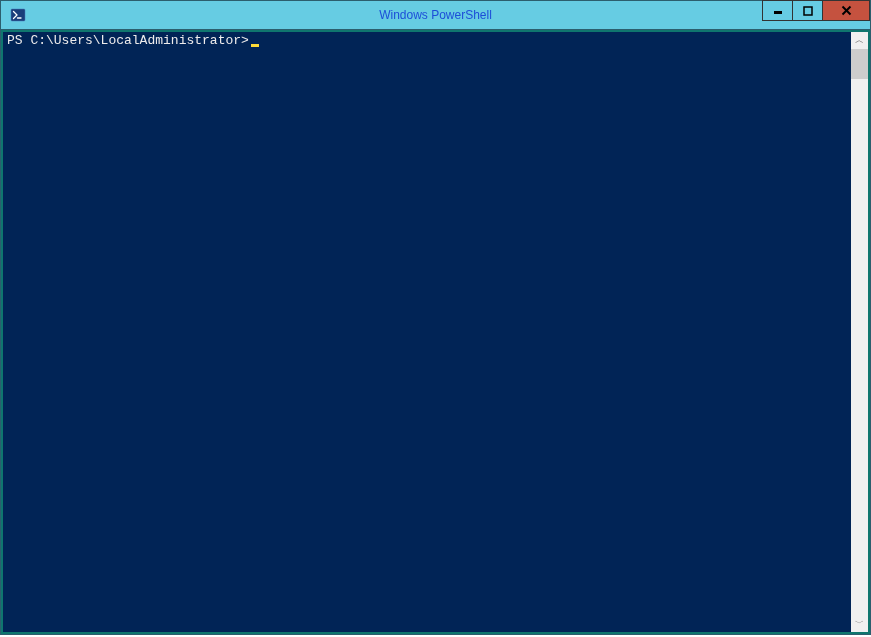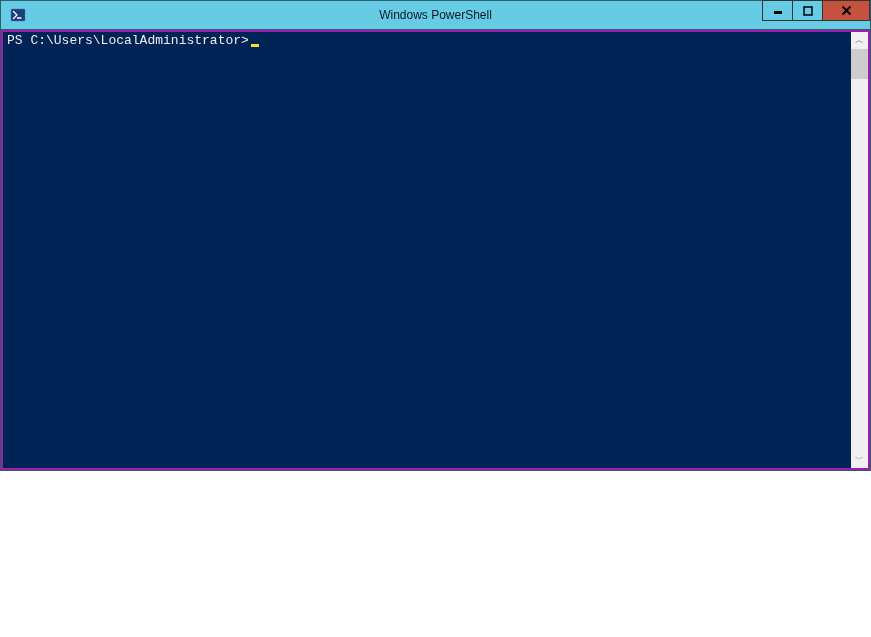--- a/index.html
+++ b/index.html
@@ -33,21 +33,21 @@
       display: flex;
       align-items: center;
       justify-content: center;
     }
     
     .window-title {
       position: absolute;
       left: 50%;
       transform: translateX(-50%);
       font-size: 12px;
-      color: #0f172a;
+      color: #1d4ed8;
       font-weight: 400;
     }
     
     .window-controls {
       position: absolute;
       right: 0;
       top: -1px;
       display: flex;
       height: 21px;
     }
@@ -67,23 +67,23 @@
     .window-btn.close {
       background: #c5523f;
       width: 48px;
     }
     
     .window-btn svg {
       display: block;
     }
     
     .console-area {
-      height: 441px;
-      display: flex;
-      background: #a21caf;
+      height: 605px;
+      display: flex;
+      background: #0f766e;
       border-left: 1px solid #2c5e6e;
       border-right: 1px solid #2c5e6e;
       border-bottom: 1px solid #2c5e6e;
     }
     
     .console-content {
       flex: 1;
       background: #012456;
       padding: 2px 4px;
       font-family: "Consolas", "Courier New", monospace;

